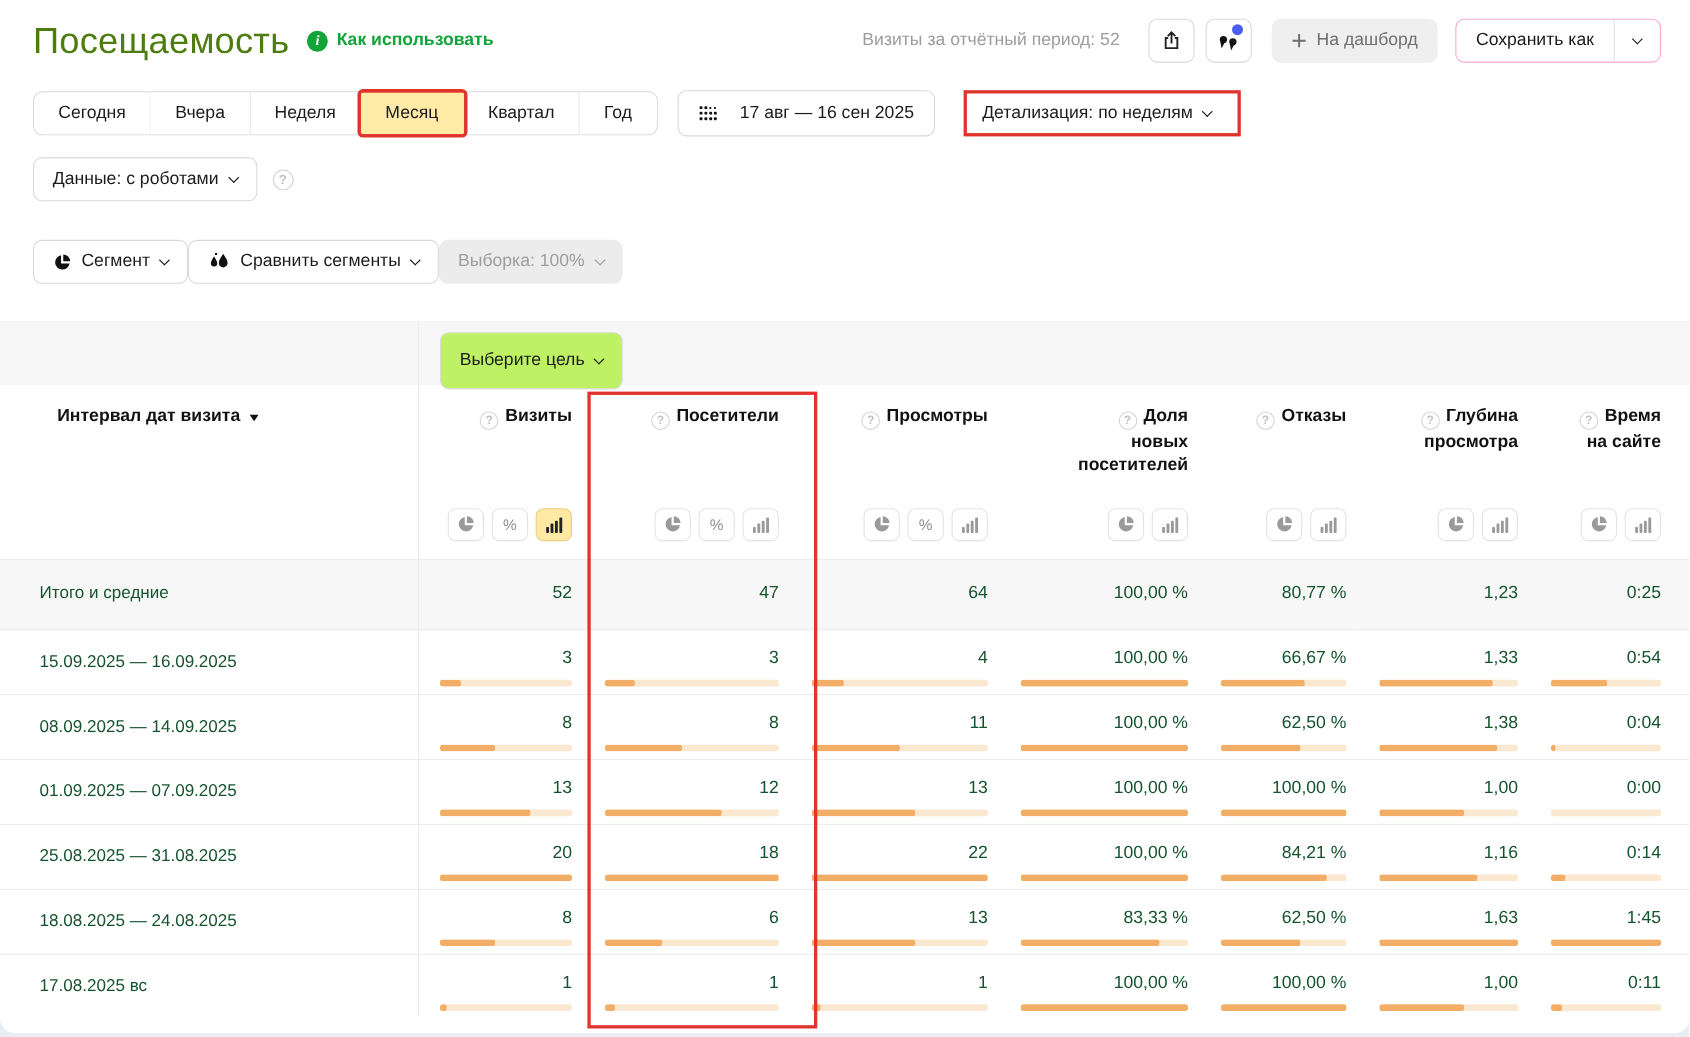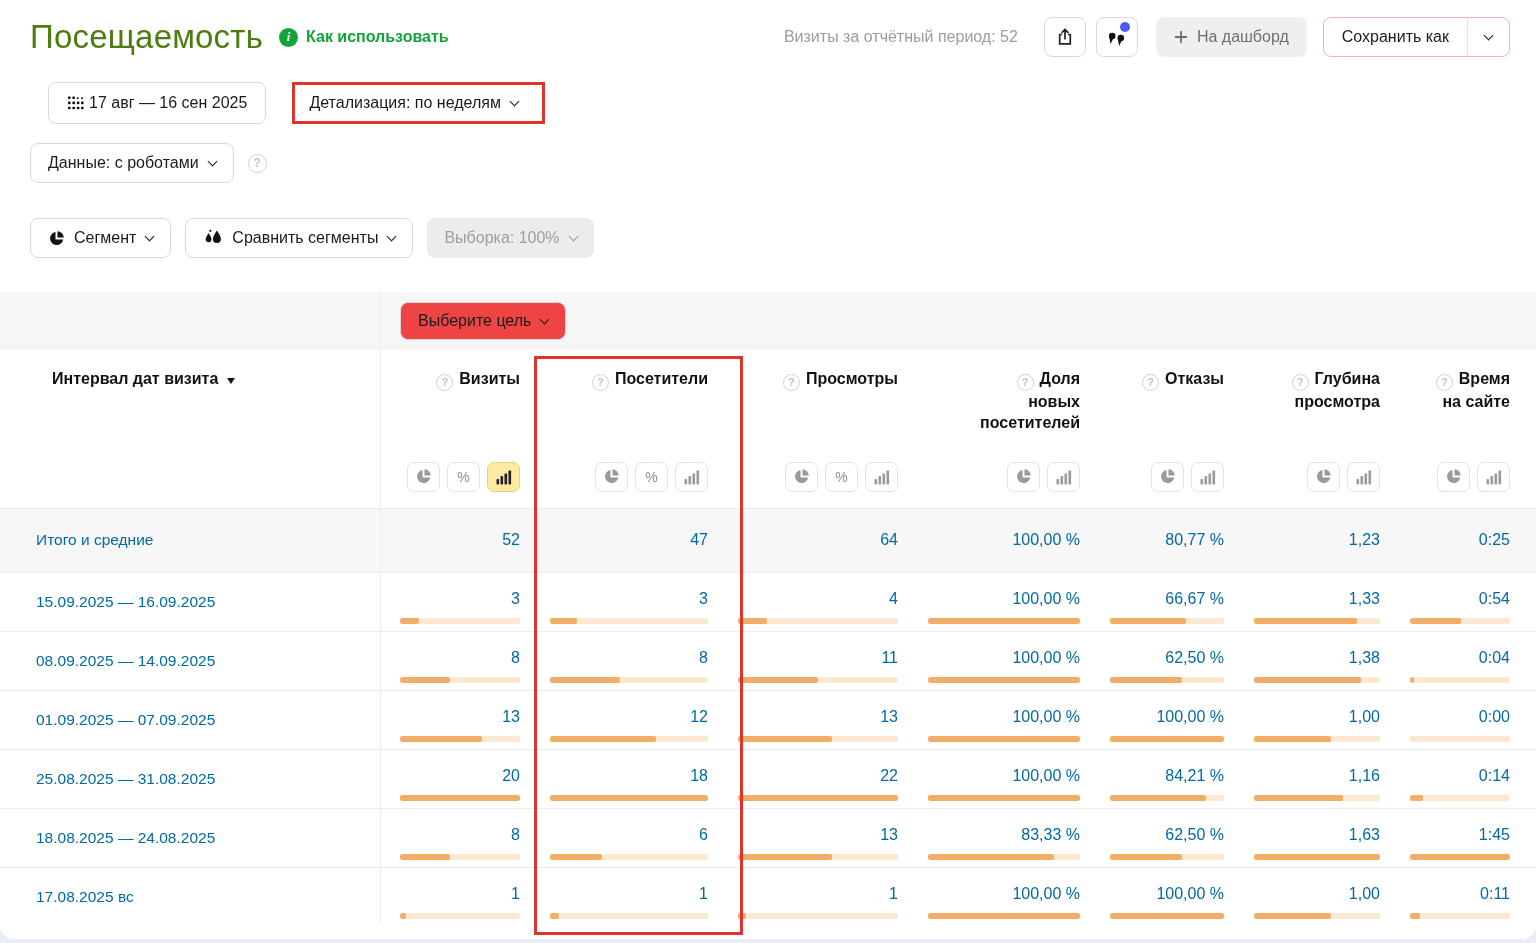--- a/index.html
+++ b/index.html
@@ -24,53 +24,53 @@
   .chev { display:inline-block; width:7px; height:7px; border-right:1.8px solid currentColor; border-bottom:1.8px solid currentColor; transform:rotate(45deg); margin-left:10px; margin-top:-4px; vertical-align:middle; }
   .chev.nomargin { margin-left:0; }
 
   
   .row-tabs { position:absolute; left:30px; top:83px; height:40px; display:flex; align-items:center; }
   .tabs-group { display:flex; border:1px solid #d9d9d9; border-radius:8px; height:40px; }
   .tab { padding:0 22px; font-size:16px; display:flex; align-items:center; border-right:1px solid #e4e4e4; cursor:pointer; background:#fff; }
   .tab:first-child { border-radius:8px 0 0 8px; }
   .tab:last-child { border-right:none; border-radius:0 8px 8px 0; }
   .tab.selected { background:#ffeaa6; box-shadow:0 0 0 3px #e0332c; border-radius:2px; position:relative; z-index:3; border-right-color:transparent; }
-  .btn-date { height:42px; border:1px solid #d9d9d9; border-radius:8px; background:#fff; font-size:16px; display:inline-flex; align-items:center; gap:4px; padding:0 18px; margin-left:18px; cursor:pointer; }
+  .btn-date { height:42px; border:1px solid #d9d9d9; border-radius:8px; background:#fff; font-size:16px; display:inline-flex; align-items:center; gap:20px; padding:0 18px; margin-left:18px; cursor:pointer; }
   .detal-box { height:42px; border:3px solid #e0332c; display:inline-flex; align-items:center; font-size:16px; padding:0 24px 0 14px; margin-left:26px; cursor:pointer; background:#fff; }
 
   .row-data { position:absolute; left:30px; top:143px; height:40px; display:flex; align-items:center; }
   .btn-plain { height:40px; border:1px solid #d9d9d9; border-radius:8px; background:#fff; font-size:16px; display:inline-flex; align-items:center; padding:0 17px; cursor:pointer; }
   .qmark { width:17px; height:17px; border:1.6px solid #d2d2d2; border-radius:50%; color:#c2c2c2; font-size:11px; font-weight:700; display:inline-flex; align-items:center; justify-content:center; }
   .row-data .qmark { margin-left:14px; width:19px; height:19px; font-size:12px; }
 
-  .row-segment { position:absolute; left:30px; top:218px; height:40px; display:flex; align-items:flex-end; gap:14px; }
+  .row-segment { position:absolute; left:30px; top:218px; height:40px; display:flex; align-items:flex-end; }
   .btn-plain .lead-icon { margin-right:9px; display:inline-flex; }
   .btn-disabled { height:40px; border:none; border-radius:8px; background:#ececec; color:#9e9e9e; font-size:16px; display:inline-flex; align-items:center; padding:0 17px; cursor:default; }
 
   
   .goal-band { position:absolute; left:0; right:0; top:292px; height:58px; background:#f6f6f6; }
-  .btn-goal { position:absolute; left:400px; top:10px; height:38px; border:1px solid #d9d9d9; border-radius:8px; background:#ef4444; font-size:16px; display:inline-flex; align-items:center; padding:0 17px; cursor:pointer; }
+  .btn-goal { position:absolute; left:400px; top:10px; height:52px; border:1px solid #d9d9d9; border-radius:8px; background:#bef264; font-size:16px; display:inline-flex; align-items:center; padding:0 17px; cursor:pointer; }
 
   .col-divider { position:absolute; left:380px; top:292px; width:1px; height:634px; background:#ececec; z-index:2; }
 
   table.report { position:absolute; left:0; top:350px; width:1536px; border-collapse:collapse; table-layout:fixed; }
   .report th { vertical-align:top; text-align:right; font-size:16px; font-weight:700; color:#111; padding:18px 10px 0 0; height:158px; position:relative; }
   .report th.c-dates { text-align:left; padding-left:52px; }
   .report th:last-child { padding-right:26px; }
   .hdr-label { white-space:pre-line; line-height:21px; }
   .hdr-q { margin-right:6px; vertical-align:-2px; }
   .sort-caret { display:inline-block; width:0; height:0; border-left:4.5px solid transparent; border-right:4.5px solid transparent; border-top:6px solid #111; margin-left:9px; }
   .toggles { position:absolute; right:10px; bottom:16px; display:flex; gap:7px; }
   .report th:last-child .toggles { right:26px; }
   .tgl { width:33px; height:30px; border:1px solid #e3e3e3; border-radius:7px; background:#fff; display:flex; align-items:center; justify-content:center; cursor:pointer; color:#8f8f8f; font-size:14px; font-weight:400; }
   .tgl svg { fill:#9a9a9a; }
   .tgl.sel { background:#ffe9a3; border-color:#e9d07e; }
   .tgl.sel svg { fill:#222; }
 
-  .report td { font-size:16px; color:#0369a1; text-align:right; padding:0 10px 0 0; }
+  .report td { font-size:16px; color:#14532d; text-align:right; padding:0 10px 0 0; }
   .report td:last-child { padding-right:26px; }
   .report tr.totals { background:#f7f7f7; height:64px; }
   .report tr.totals td { vertical-align:middle; border-top:1px solid #ececec; border-bottom:1px solid #ececec; }
   .report tr.datarow { height:59px; }
   .report tr.datarow + tr.datarow td { border-top:1px solid #ececec; }
   .report td.c-dates { text-align:left; padding-left:36px; vertical-align:middle; font-size:15.5px; }
   .cellwrap { padding-top:9px; }
   .num { line-height:21px; height:21px; }
   .bar { margin:9px 0 0 20px; height:6px; background:#fbe8d0; border-radius:2px; position:relative; overflow:hidden; }
   .bar .fill { position:absolute; left:0; top:0; bottom:0; background:#f2ad66; border-radius:2px; display:block; }
@@ -118,20 +118,28 @@
 
     <div class="btn-save">
       <span class="save-label">Сохранить как</span>
       <span class="save-caret">
           <i class="chev nomargin"></i>
         </span>
     </div>
   </div>
 
   <div class="row-tabs">
+    <div class="tabs-group">
+      <span class="tab">Сегодня</span>
+      <span class="tab">Вчера</span>
+      <span class="tab">Неделя</span>
+      <span class="tab selected">Месяц</span>
+      <span class="tab">Квартал</span>
+      <span class="tab">Год</span>
+    </div>
 
     <div class="btn-date">
       <svg width="18" height="15" viewBox="0 0 18 15" fill="#111">
         <rect x="1" y="0.5" width="2.6" height="2.6" rx="0.8"></rect>
           <rect x="5.4" y="0.5" width="2.6" height="2.6" rx="0.8"></rect>
           <rect x="9.8" y="1.2" width="1.9" height="1.9" rx="0.7"></rect>
           <rect x="14" y="1.2" width="1.9" height="1.9" rx="0.7"></rect>
         <rect x="1" y="5.6" width="2.6" height="2.6" rx="0.8"></rect>
           <rect x="5.4" y="5.6" width="2.6" height="2.6" rx="0.8"></rect>
           <rect x="9.8" y="5.6" width="2.6" height="2.6" rx="0.8"></rect>

